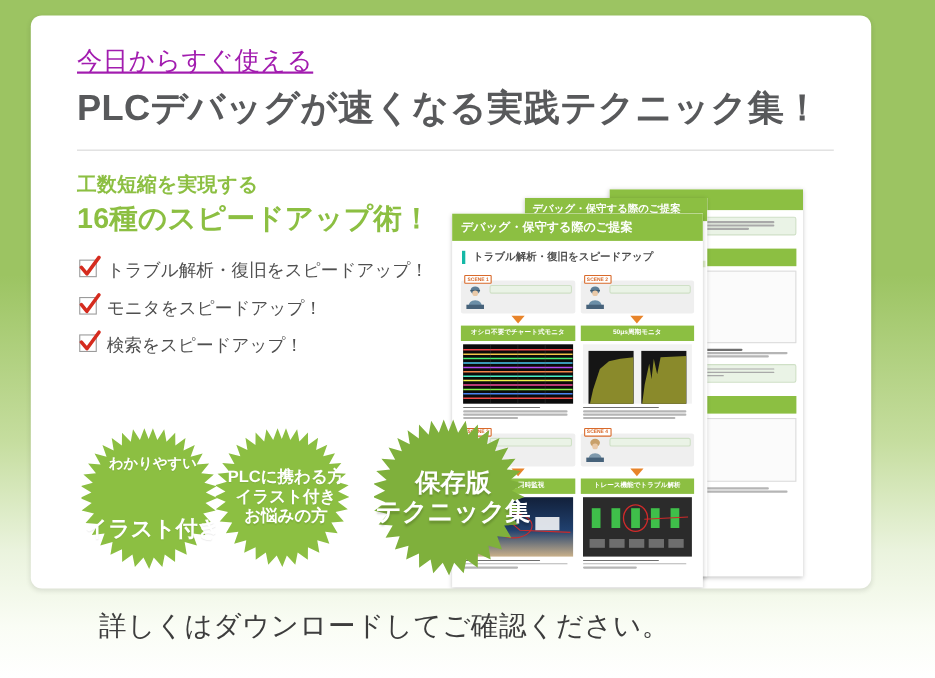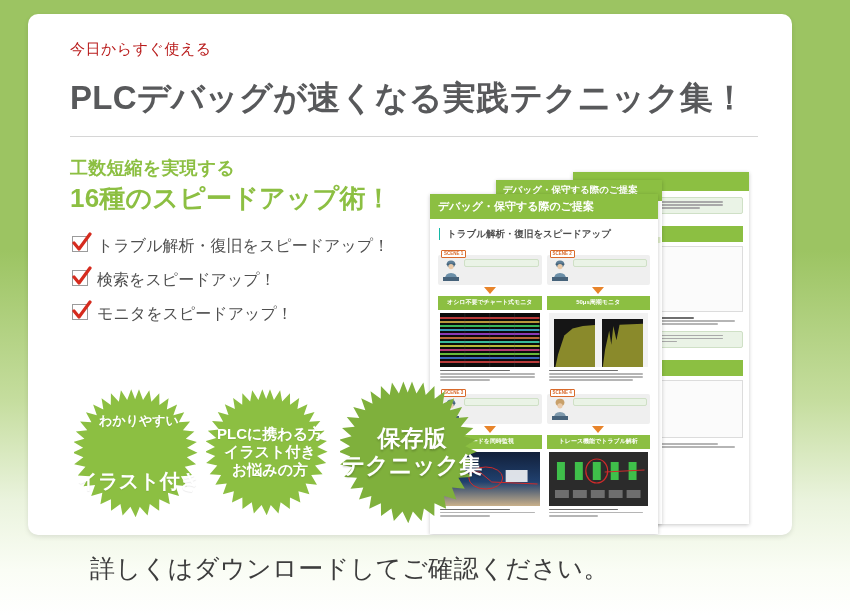--- a/index.html
+++ b/index.html
@@ -26,22 +26,23 @@
     width:764px; height:521px;
     background:#ffffff;
     border-radius:10px;
     box-shadow:0 2px 5px rgba(0,0,0,.10);
     overflow:hidden;
   }
 
   
   .kicker {
     position:absolute; left:42px; top:26px;
-    font-size:15px; color:#b91c1c; letter-spacing:.5px;
+    font-size:23px; color:#a21caf; letter-spacing:.5px;
     white-space:nowrap;
+    text-decoration:underline;
   }
   .headline {
     position:absolute; left:42px; top:62px;
     font-size:33px; font-weight:bold; color:#58595b;
     letter-spacing:.3px; white-space:nowrap;
   }
   .rule {
     position:absolute; left:42px; top:122px;
     width:688px; height:1px; background:#d6d6d6;
   }
@@ -83,32 +84,32 @@
     line-height:1.18;
     text-shadow:0 1px 1px rgba(0,0,0,.08);
   }
   .badge .burst {
     position:absolute; left:0; top:0;
     width:100%; height:100%; z-index:0;
   }
   .badge .btxt { position:relative; z-index:1; }
 
   #badge-illust { left:46px;  top:374px; width:130px; height:130px;gap:42px; }
-  #badge-target { left:178px; top:374px; width:128px; height:128px; }
+  #badge-target { left:168px; top:374px; width:128px; height:128px; }
   #badge-keep   { left:312px; top:366px; width:144px; height:144px; }
 
   .bl-sm  { font-size:13px; font-weight:bold; }
   .bl-lg  { font-size:20px; font-weight:bold; }
   .bl-md  { font-size:15px; font-weight:bold; }
   .bl-xl  { font-size:23px; font-weight:bold;
             text-shadow:0 2px 2px rgba(0,0,0,.18); }
 
   
   #docstack {
-    position:absolute; left:400px; top:152px;
+    position:absolute; left:381px; top:152px;
     width:392px; height:384px;
   }
   .doc {
     position:absolute;
     background:#ffffff;
     box-shadow:0 1px 4px rgba(0,0,0,.22);
     overflow:hidden;
   }
   
   #doc-back  { left:145px; top:6px;  width:176px; height:352px; }
@@ -120,21 +121,21 @@
   .doc-head {
     background:#8cbf42; color:#fff;
     font-size:9.5px; font-weight:bold;
     padding:4px 7px; white-space:nowrap; overflow:hidden;
   }
   #doc-front .doc-head { font-size:11px; padding:5px 8px; }
 
   .doc-sub {
     font-size:9.5px; color:#4d4d4d; font-weight:bold;
     margin:9px 0 0 9px; padding-left:7px;
-    border-left:1px solid #14b8a6; line-height:1.25;
+    border-left:3px solid #14b8a6; line-height:1.25;
   }
 
   .doc-body { padding:6px 8px; }
 
   .scene-grid {
     display:grid; grid-template-columns:1fr 1fr;
     gap:5px; margin-top:9px;
   }
   .scene-cell { display:flex; flex-direction:column; }
 
@@ -237,30 +238,30 @@
         </span>
         <span class="check-label">トラブル解析・復旧をスピードアップ！</span>
       </div>
 
       <div class="check-row">
         <span class="check-box">
           <svg width="22" height="22" viewBox="0 0 22 22">
             <path d="M3 11 L8 17 L19 2" fill="none" stroke="#d52b1e" stroke-width="3.2" stroke-linecap="round" stroke-linejoin="round"></path>
           </svg>
         </span>
-        <span class="check-label">検索をスピードアップ！</span>
+        <span class="check-label">モニタをスピードアップ！</span>
       </div>
 
       <div class="check-row">
         <span class="check-box">
           <svg width="22" height="22" viewBox="0 0 22 22">
             <path d="M3 11 L8 17 L19 2" fill="none" stroke="#d52b1e" stroke-width="3.2" stroke-linecap="round" stroke-linejoin="round"></path>
           </svg>
         </span>
-        <span class="check-label">モニタをスピードアップ！</span>
+        <span class="check-label">検索をスピードアップ！</span>
       </div>
 
     </div>
 
     <div id="docstack">
 
       <div class="doc" id="doc-back">
         <div class="doc-head">&nbsp;</div>
 
         <div class="mock-bubble">

